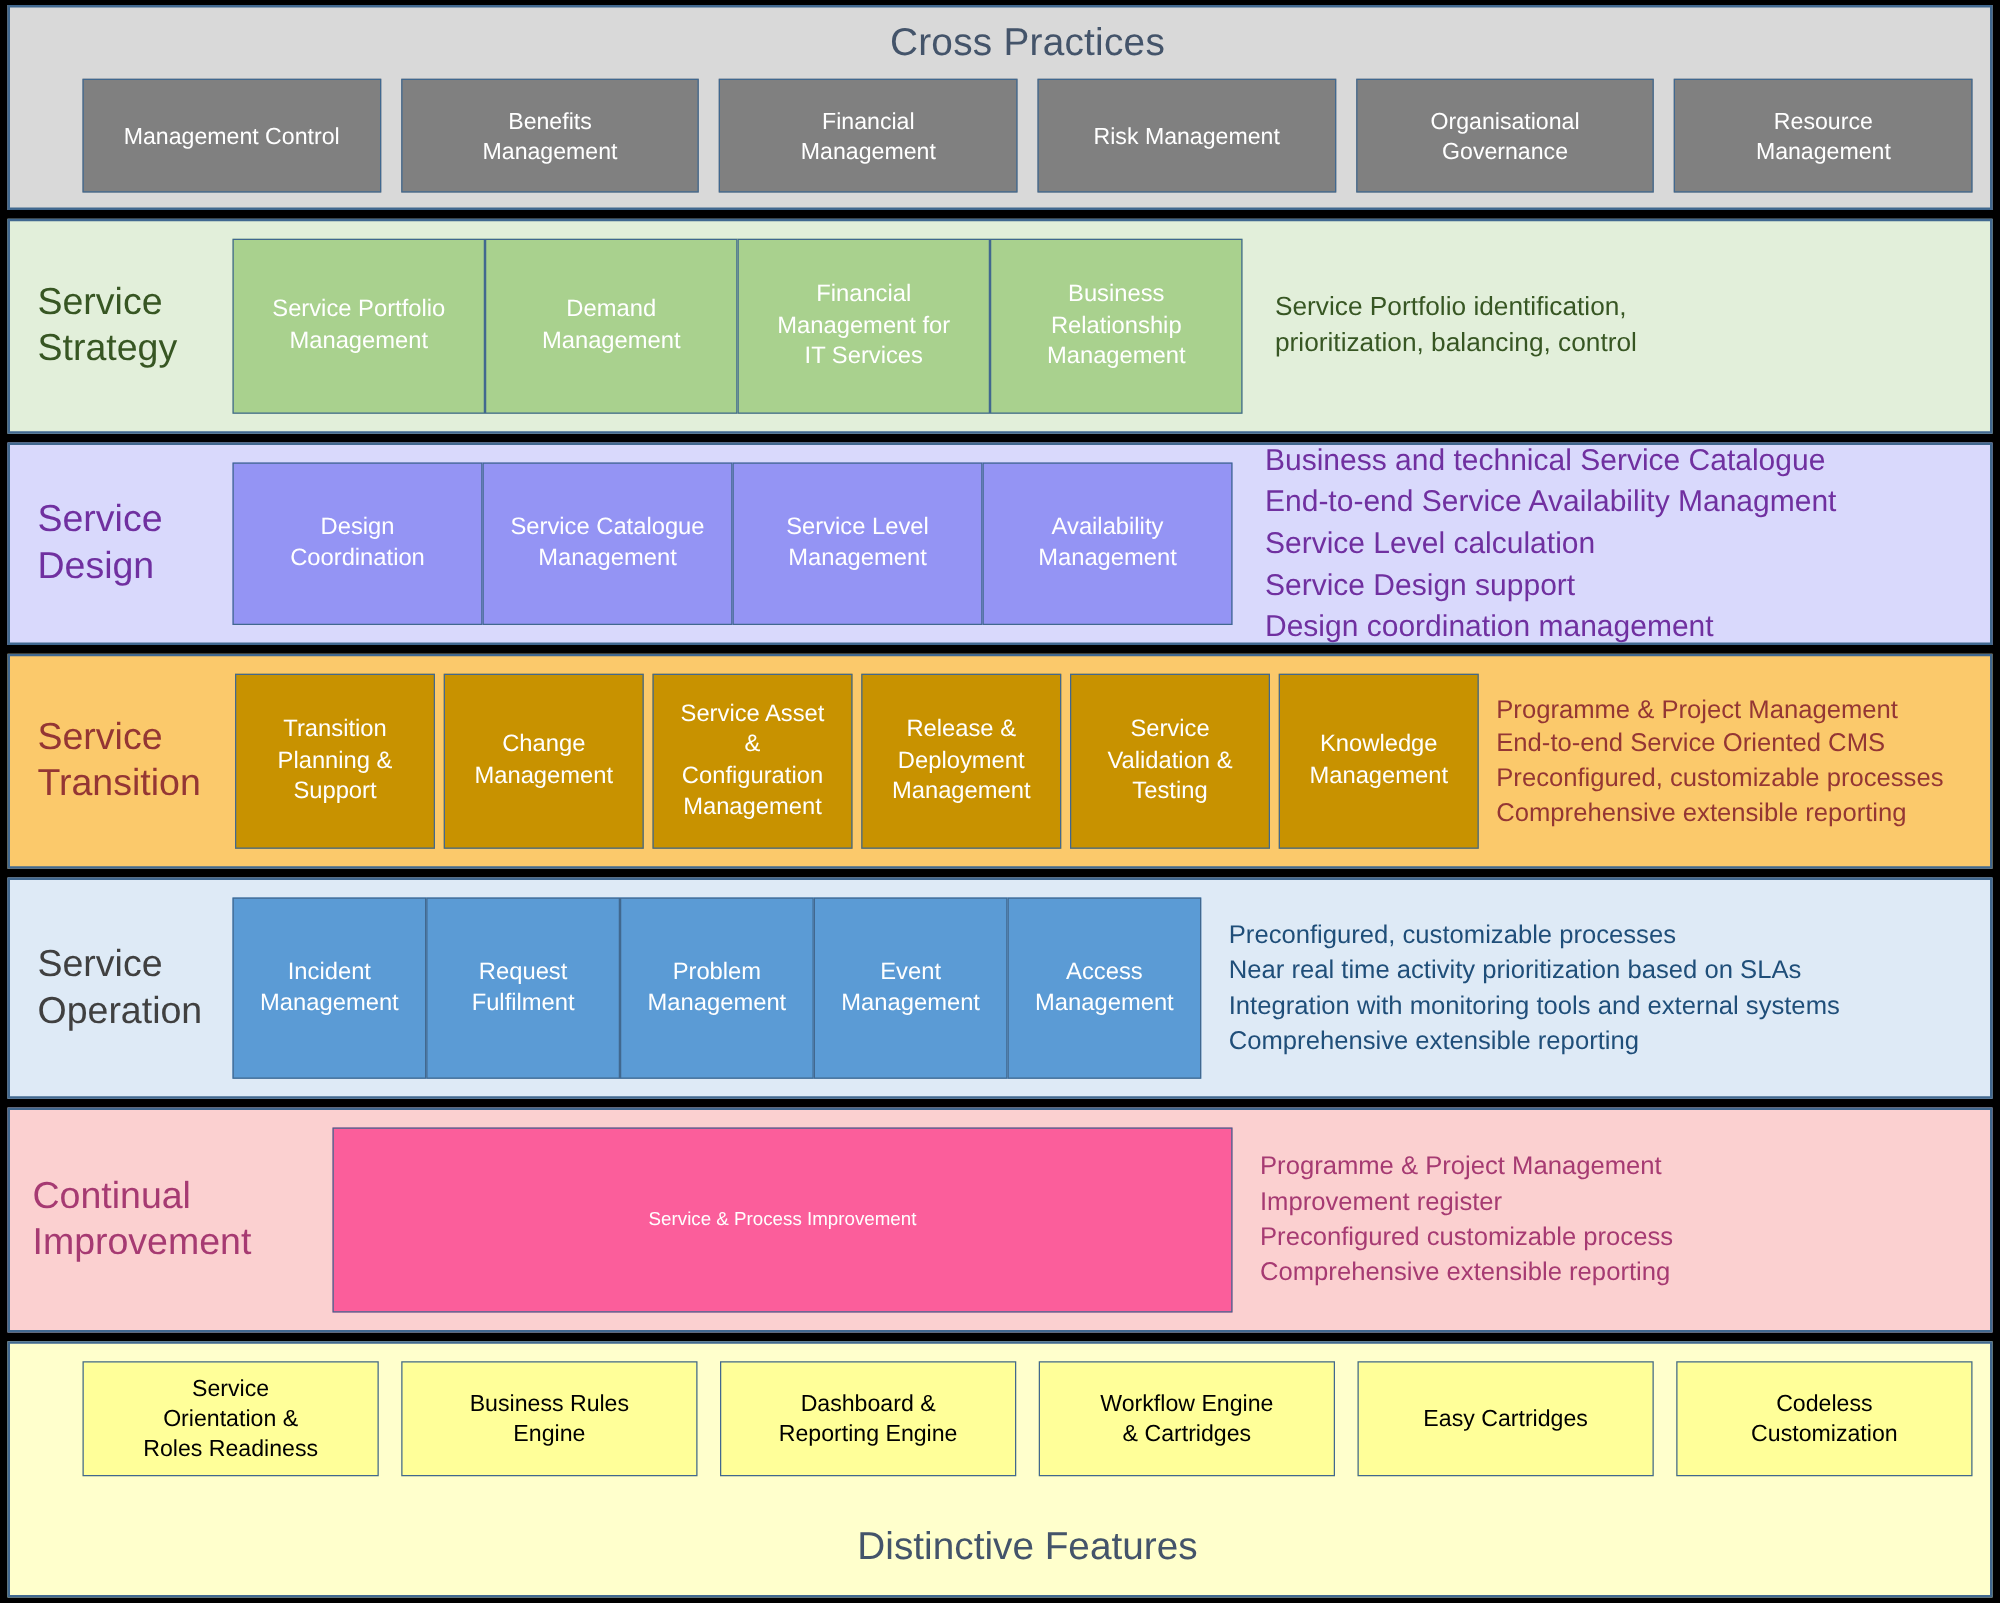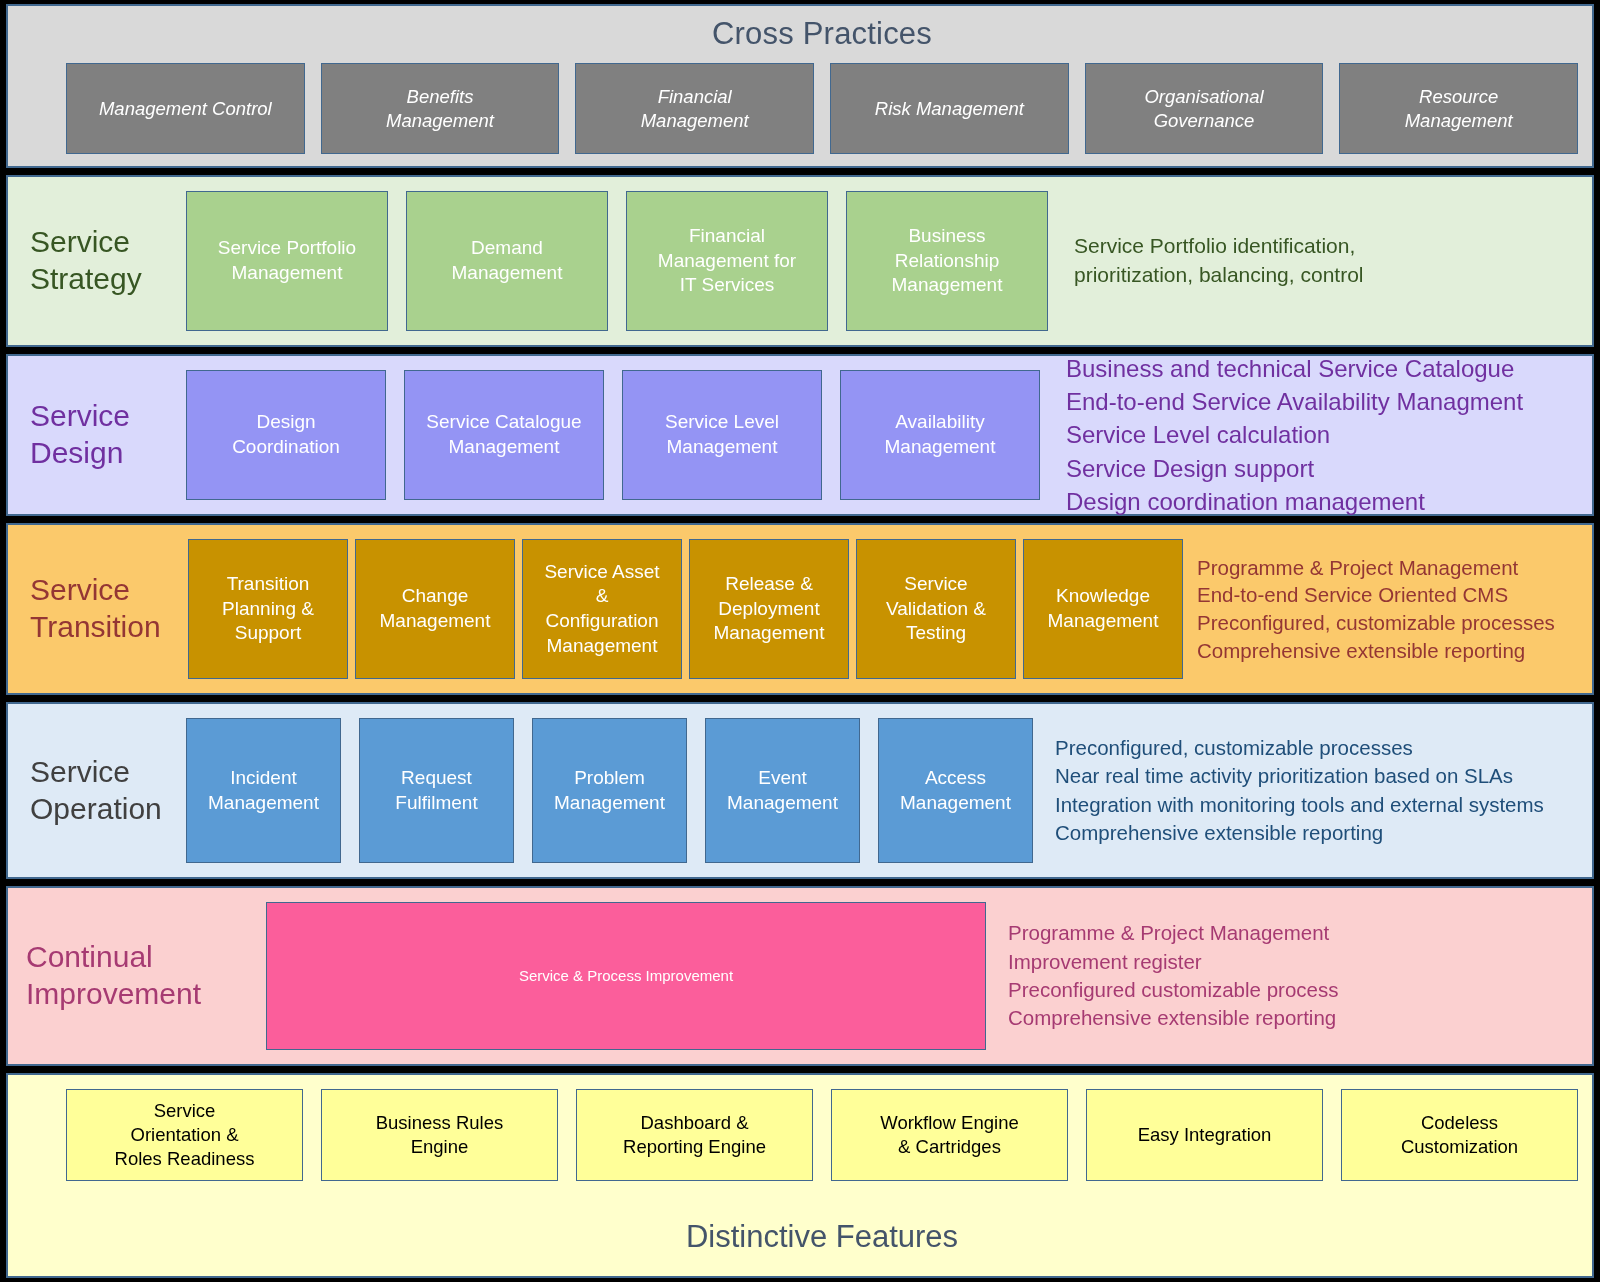--- a/index.html
+++ b/index.html
@@ -54,21 +54,20 @@
   }
   .cross-row {
     width: 100%;
     display: flex;
     align-items: stretch;
     justify-content: space-between;
     padding: 14px 14px 0 14px;
     box-sizing: border-box;
     gap: 16px;
     flex: 1;
-    font-style: italic;
   }
   .cross-box {
     flex: 1;
     background: #808080;
     border: 1px solid #41688f;
     color: #ffffff;
     font-size: 18.5px;
     line-height: 1.28;
     display: flex;
     align-items: center;
@@ -93,21 +92,20 @@
     box-sizing: border-box;
     font-size: 30px;
     line-height: 1.22;
   }
   .boxes {
     display: flex;
     align-items: stretch;
     align-self: stretch;
     padding: 14px 0;
     box-sizing: border-box;
-    gap: 18px;
   }
   .proc-box {
     border: 1px solid #41688f;
     color: #ffffff;
     display: flex;
     align-items: center;
     justify-content: center;
     text-align: center;
     box-sizing: border-box;
     font-size: 19px;
@@ -294,19 +292,19 @@
       <div>Comprehensive extensible reporting</div>
     </div>
   </div>
 
   <div class="band band-features">
     <div class="feat-row">
       <div class="feat-box">Service<br>Orientation &amp;<br>Roles Readiness</div>
       <div class="feat-box">Business Rules<br>Engine</div>
       <div class="feat-box">Dashboard &amp;<br>Reporting Engine</div>
       <div class="feat-box">Workflow Engine<br>&amp; Cartridges</div>
-      <div class="feat-box">Easy Integration</div>
+      <div class="feat-box">Easy Cartridges</div>
       <div class="feat-box">Codeless<br>Customization</div>
     </div>
     <div class="feat-title">Distinctive Features</div>
   </div>
 
 </div>
 
 </body></html>

